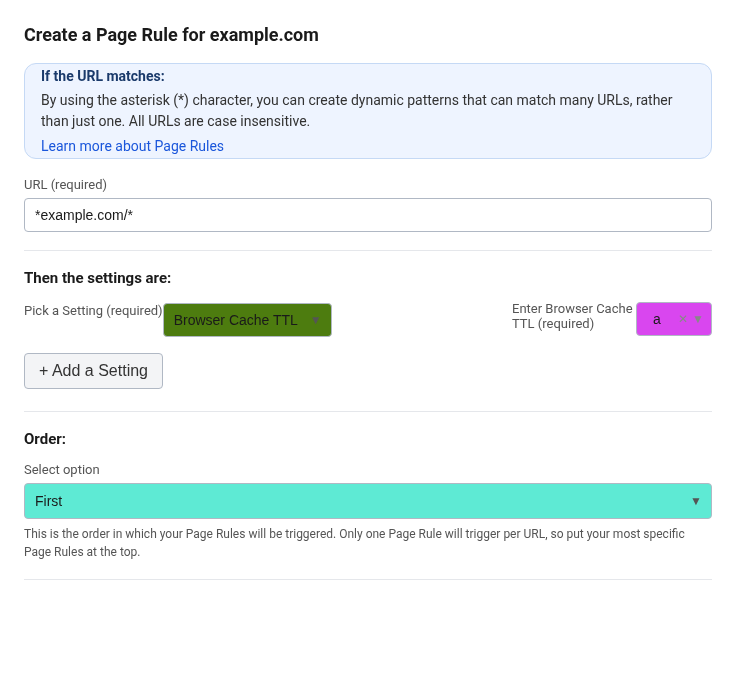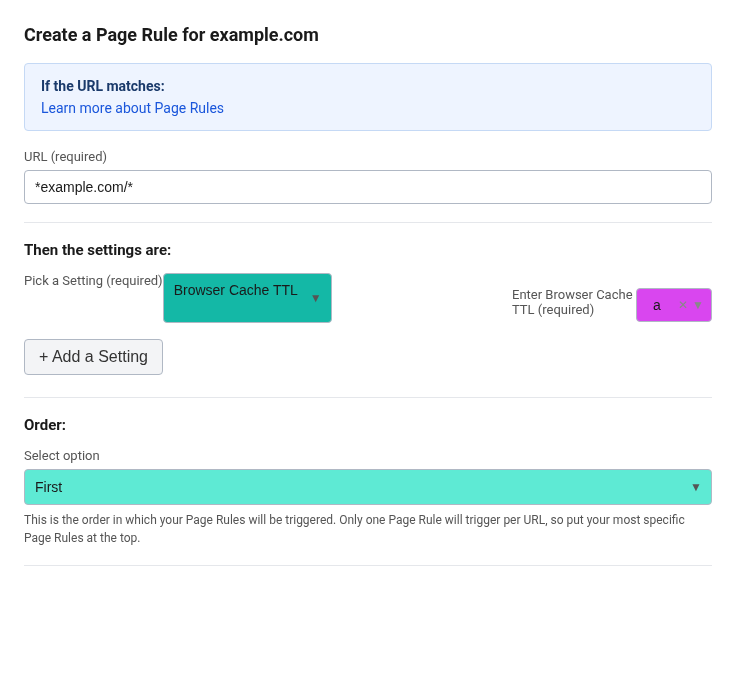--- a/index.html
+++ b/index.html
@@ -13,22 +13,22 @@
     }
     h1 {
       font-size: 18px;
       font-weight: 700;
       margin-bottom: 18px;
       color: #1a1a1a;
     }
     .info-box {
       background: #eef4ff;
       border: 1px solid #c5d9f5;
-      border-radius: 4px;
-      padding: 14px 16px;
+      border-radius: 12px;
+      padding: 4px 16px;
       margin-bottom: 18px;
     }
     .info-box .bold-label {
       font-weight: 700;
       color: #1a3a6b;
       margin-bottom: 6px;
       font-size: 14px;
     }
     .info-box p {
       color: #333;
@@ -88,24 +88,24 @@
     .select-wrapper {
       position: relative;
       display: flex;
       align-items: center;
     }
     select.styled-select {
       appearance: none;
       -webkit-appearance: none;
       border: 1px solid #b0b8c4;
       border-radius: 4px;
-      padding: 8px 32px 24px 10px;
-      font-size: 14px;
-      color: #1a1a1a;
-      background: #14b8a6;
+      padding: 8px 32px 8px 10px;
+      font-size: 14px;
+      color: #1a1a1a;
+      background: #4d7c0f;
       cursor: pointer;
       outline: none;
       width: 100%;
     }
     .select-arrow {
       position: absolute;
       right: 10px;
       pointer-events: none;
       color: #555;
       font-size: 12px;
@@ -190,20 +190,21 @@
       margin-top: 4px;
     }
   </style>
 </head>
 <body>
 
 <h1>Create a Page Rule for example.com</h1>
 
 <div class="info-box">
   <div class="bold-label">If the URL matches:</div>
+  <p>By using the asterisk (*) character, you can create dynamic patterns that can match many URLs, rather than just one. All URLs are case insensitive.</p>
   <a href="#">Learn more about Page Rules</a>
 </div>
 
 <div class="form-group">
   <label class="form-label">URL (required)</label>
   <input type="text" class="url-input" value="*example.com/*" placeholder="*example.com/*" style="">
 </div>
 
 <hr class="divider">
 

